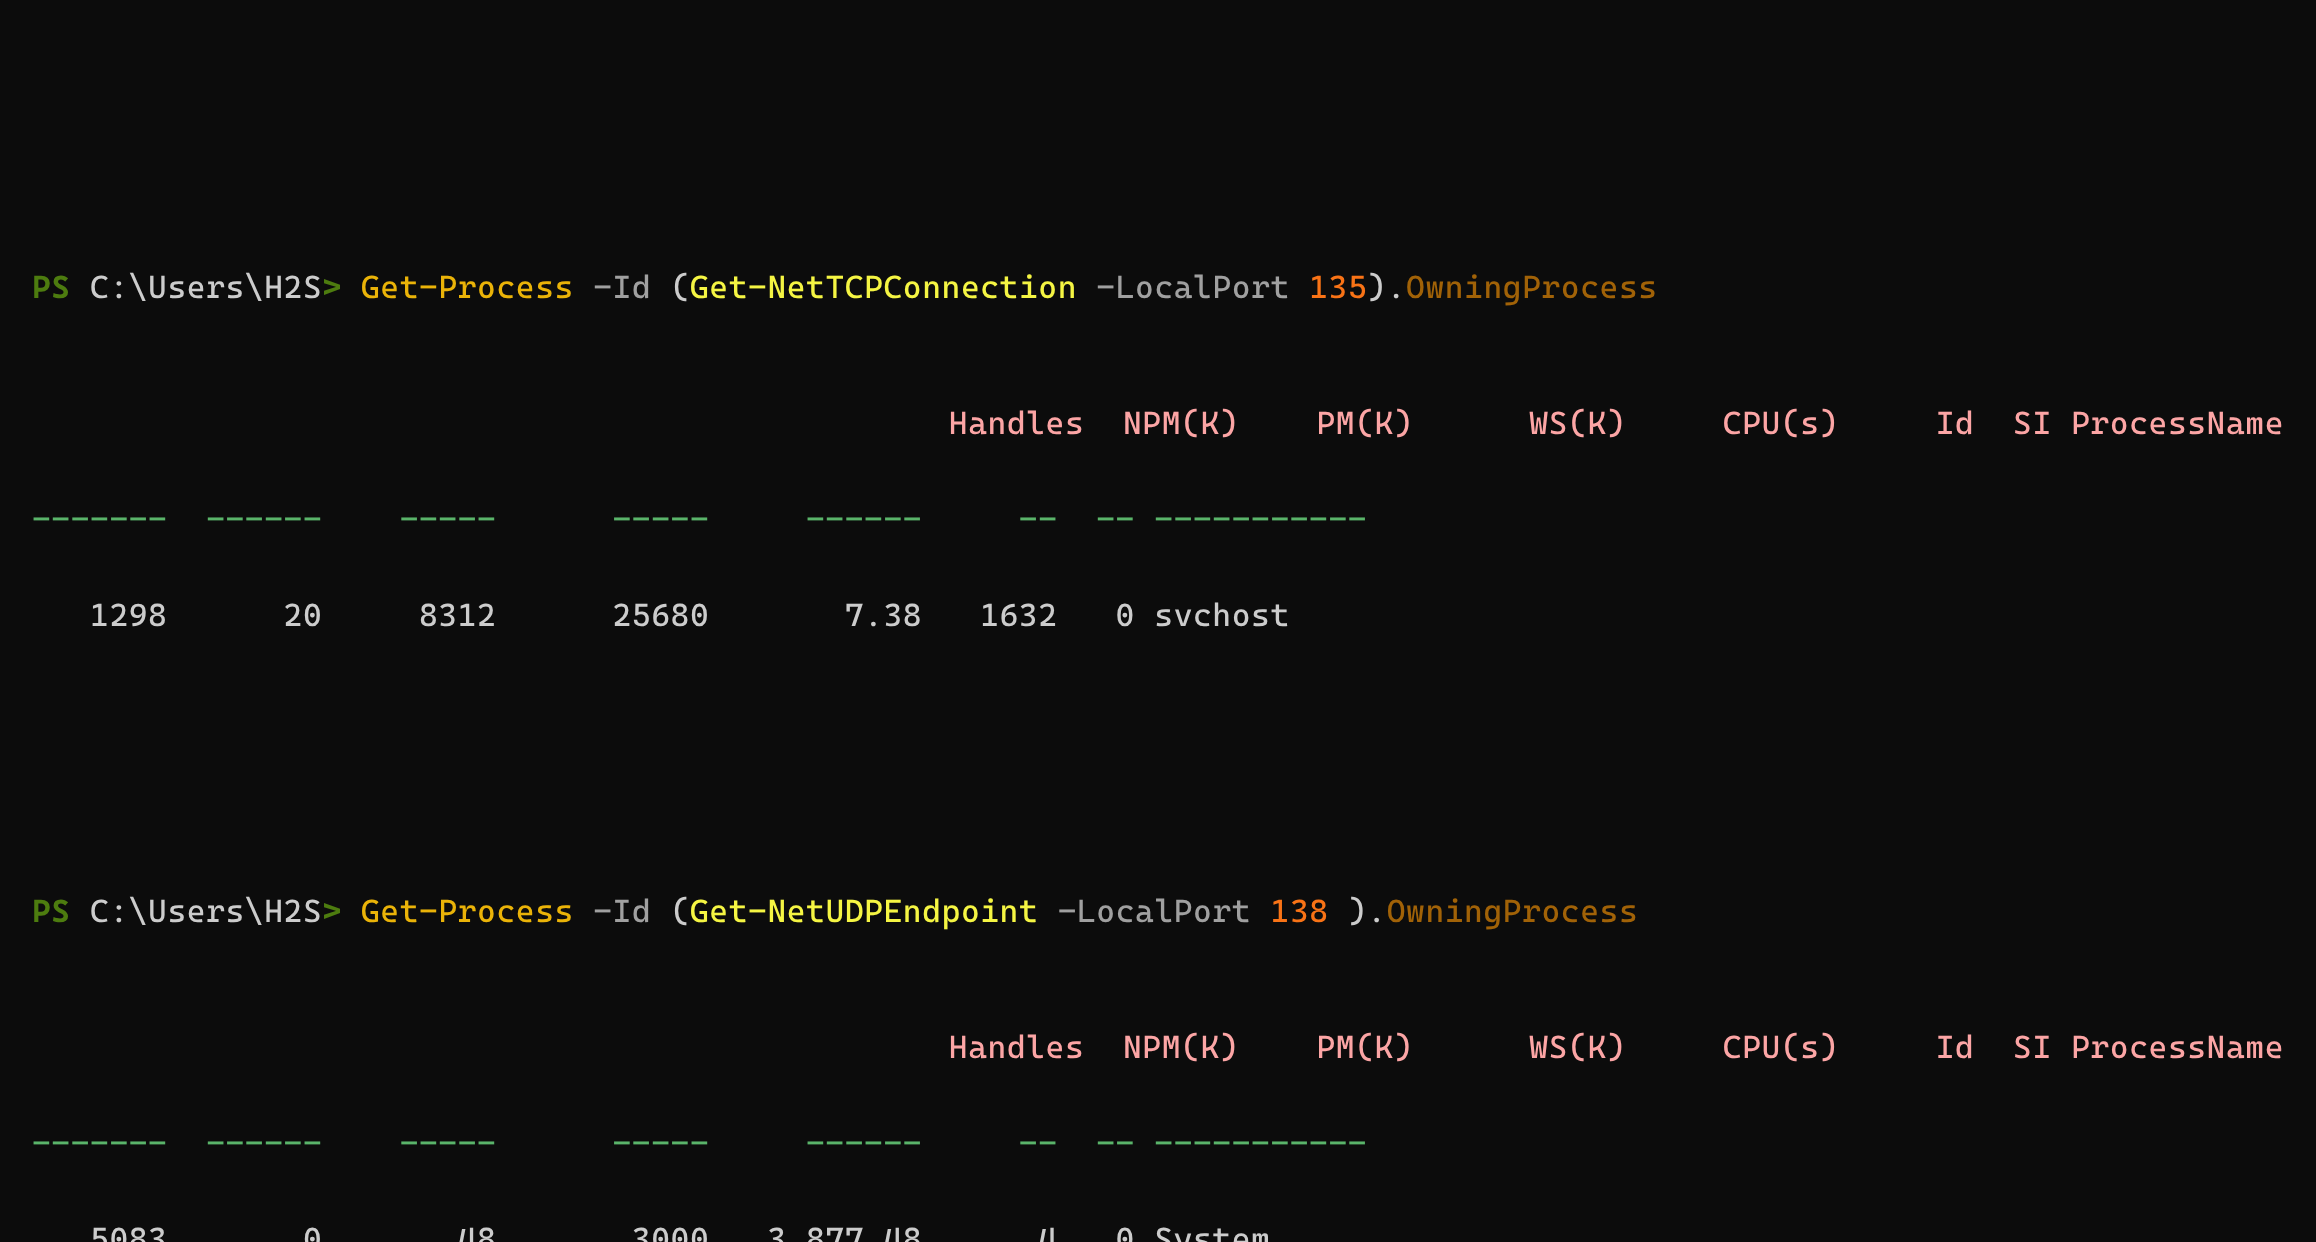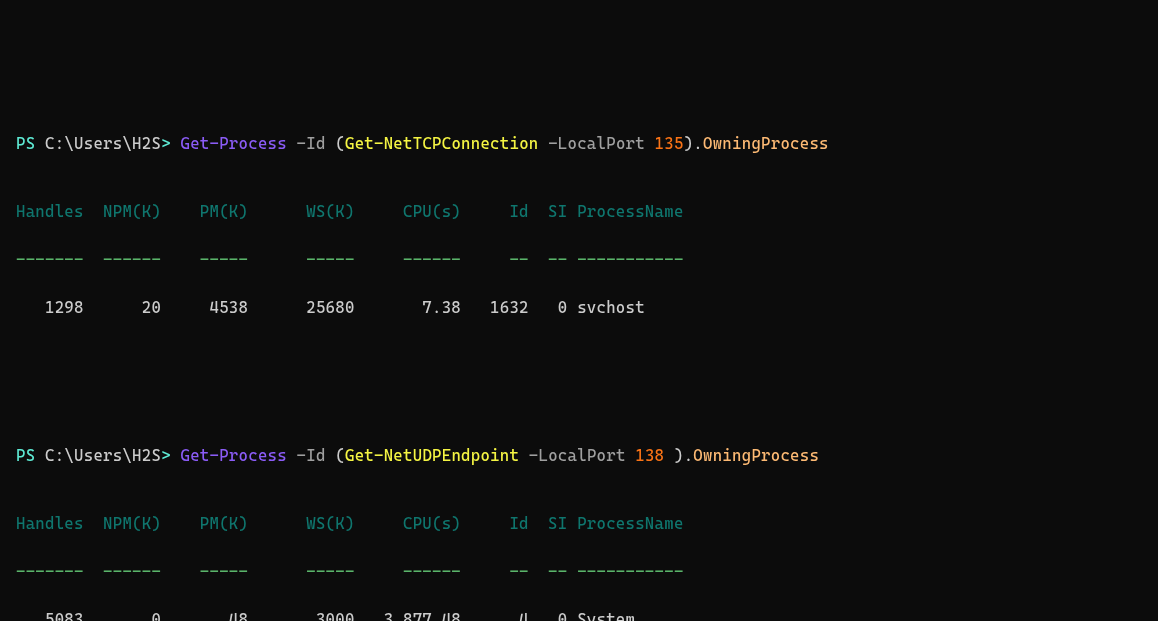--- a/index.html
+++ b/index.html
@@ -17,52 +17,54 @@
       width: 1158px;
       height: 621px;
       overflow: hidden;
       white-space: pre;
       letter-spacing: 0.3px;
     }
     .prompt-line {
       margin-bottom: 0;
     }
     .ps-prefix {
-      color: #5eead4;
+      color: #4d7c0f;
+      font-weight: bold;
     }
     .path {
       color: #cccccc;
     }
     .cmdlet {
-      color: #8b5cf6;
+      color: #eab308;
       font-weight: 500;
     }
     .param {
       color: #a0a0a0;
       margin-top: 46px;
     }
     .paren {
       color: #cccccc;
     }
     .inner-cmdlet {
       color: #f5f543;
       font-weight: 500;
       text-align: right;
     }
     .number {
       color: #f97316;
     }
     .property {
-      color: #fdba74;
+      color: #a16207;
     }
     .dot {
       color: #cccccc;
     }
     .header-row {
-      color: #0f766e;
+      color: #fca5a5;
+      text-align: right;
     }
     .divider-row {
       color: #5ab46a;
     }
     .data-row {
       color: #cccccc;
     }
     .block {
       margin-bottom: 28px;
     }
@@ -75,21 +77,21 @@
   </style>
 </head>
 <body>
 
 
 
 <div class="block">
 <div class="prompt-line"><span class="ps-prefix">PS </span><span class="path">C:\Users\H2S</span><span class="ps-prefix">&gt; </span><span class="cmdlet">Get-Process</span><span class="param"> -Id </span><span class="paren">(</span><span class="inner-cmdlet">Get-NetTCPConnection</span><span class="param"> -LocalPort </span><span class="number">135</span><span class="paren">)</span><span class="dot">.</span><span class="property">OwningProcess</span></div>
 <div class="headers header-row">Handles  NPM(K)    PM(K)      WS(K)     CPU(s)     Id  SI ProcessName</div>
 <div class="divider-row">-------  ------    -----      -----     ------     --  -- -----------</div>
-<div class="data data-row">   1298      20     4538      25680       7.38   1632   0 svchost</div>
+<div class="data data-row">   1298      20     8312      25680       7.38   1632   0 svchost</div>
 </div>
 
 <div class="block">
 <div class="prompt-line"><span class="ps-prefix">PS </span><span class="path">C:\Users\H2S</span><span class="ps-prefix">&gt; </span><span class="cmdlet">Get-Process</span><span class="param"> -Id </span><span class="paren">(</span><span class="inner-cmdlet">Get-NetUDPEndpoint</span><span class="param"> -LocalPort </span><span class="number">138 </span><span class="paren">)</span><span class="dot">.</span><span class="property">OwningProcess</span></div>
 <div class="headers header-row">Handles  NPM(K)    PM(K)      WS(K)     CPU(s)     Id  SI ProcessName</div>
 <div class="divider-row">-------  ------    -----      -----     ------     --  -- -----------</div>
 <div class="data data-row">   5083       0       48       3000   3,877.48      4   0 System</div>
 </div>
 
 

